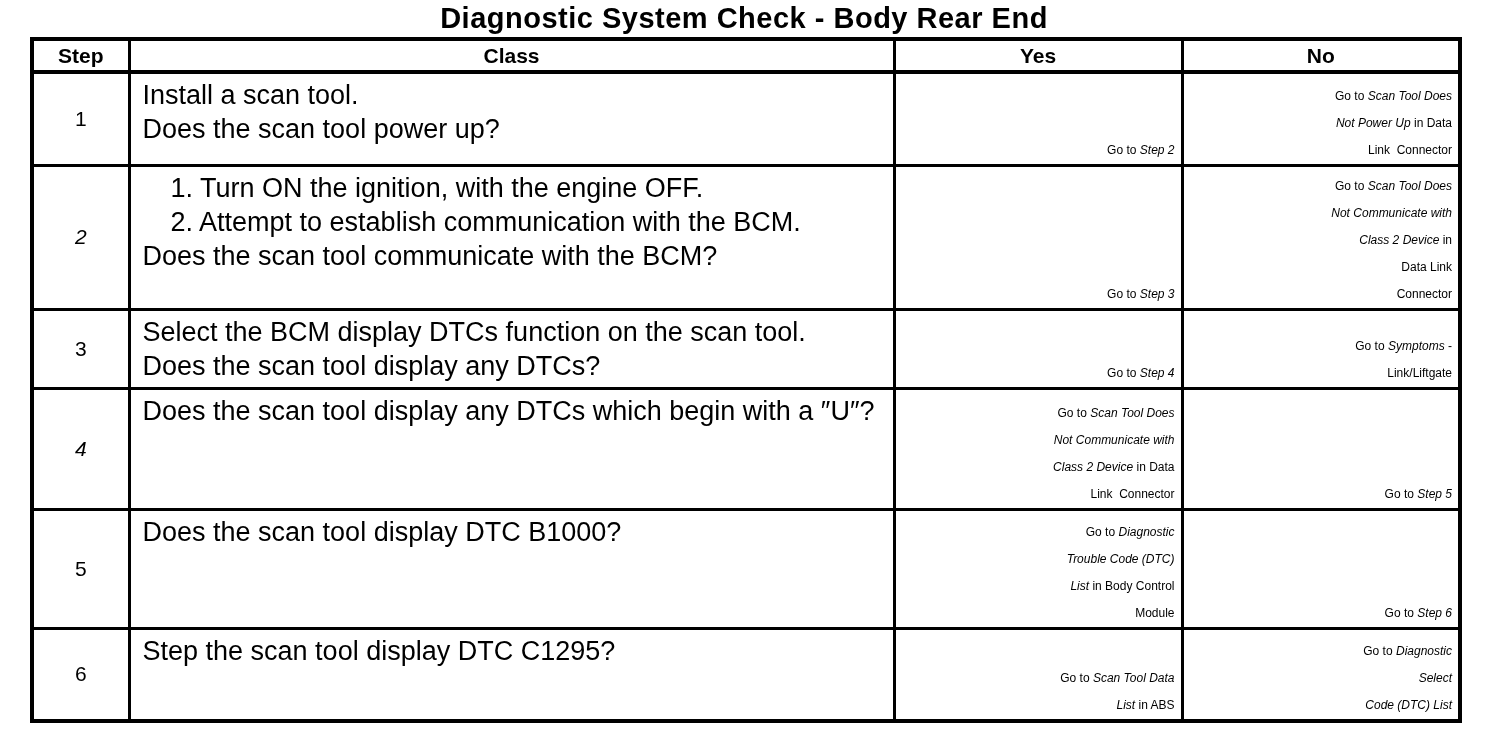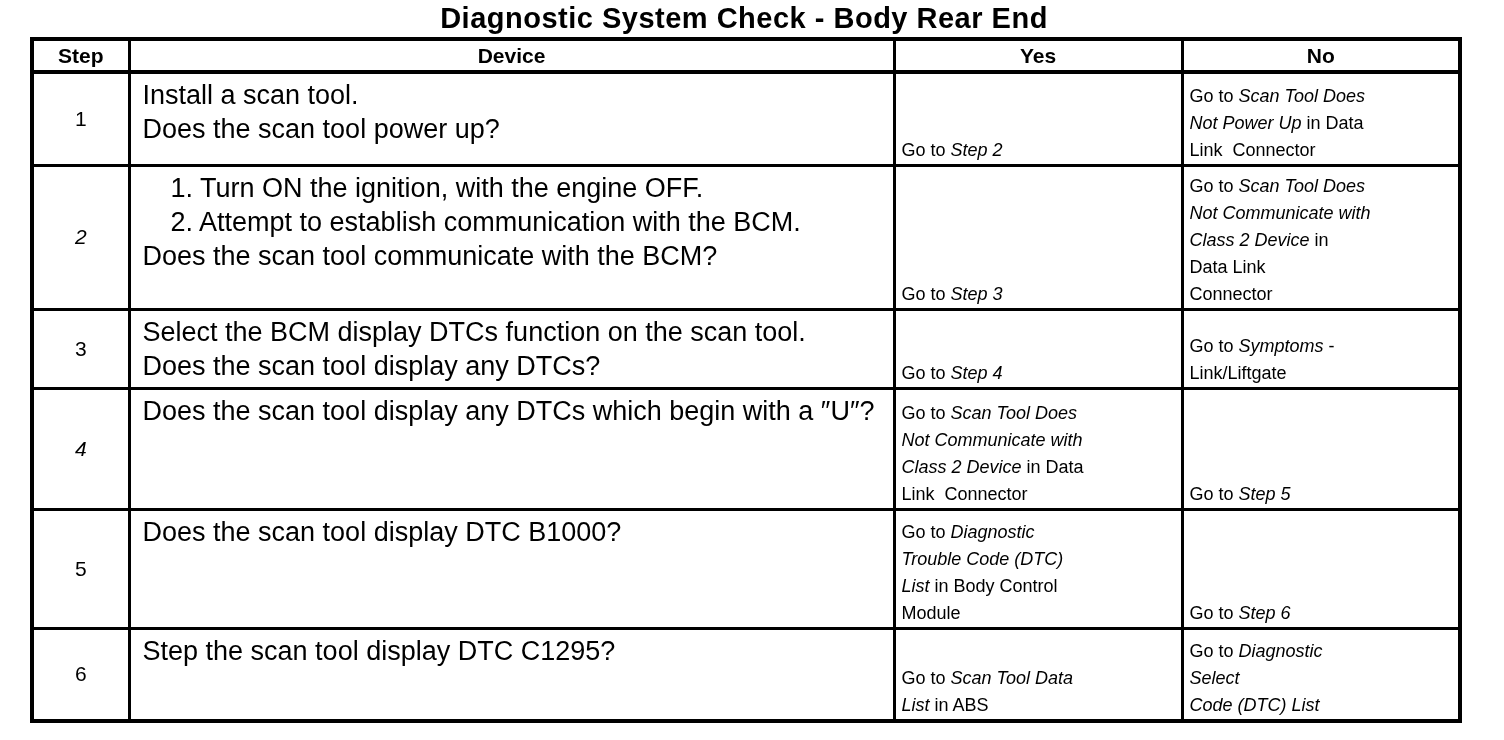--- a/index.html
+++ b/index.html
@@ -65,22 +65,22 @@
   }
   td.action {
     vertical-align: top;
     font-size: 27px;
     padding: 4px 10px 4px 12px;
   }
   .action-line { line-height: 34px; white-space: nowrap; }
   .action-line.indent { padding-left: 28px; }
   td.yn {
     vertical-align: bottom;
-    text-align: left;
-    font-size: 18px;
+    text-align: right;
+    font-size: 12px;
     padding: 4px 6px 0 6px;
   }
   .yn-line { line-height: 27px; white-space: nowrap; }
   .i { font-style: italic; }
 </style>
 </head>
 <body>
 
 <div class="page">
   <div class="doc-title">Diagnostic System Check - Body Rear End</div>
@@ -88,21 +88,21 @@
   <table class="diag">
     <colgroup>
       <col class="c-step">
       <col class="c-action">
       <col class="c-yes">
       <col class="c-no">
     </colgroup>
     <thead>
       <tr>
           <th>Step</th>
-          <th>Device</th>
+          <th>Class</th>
           <th>Yes</th>
           <th>No</th>
         </tr>
     </thead>
     <tbody>
         <tr>
           <td class="step">1</td>
           <td class="action">
             <div class="action-line">Install a scan tool.</div>
             <div class="action-line">Does the scan tool power up?</div>

